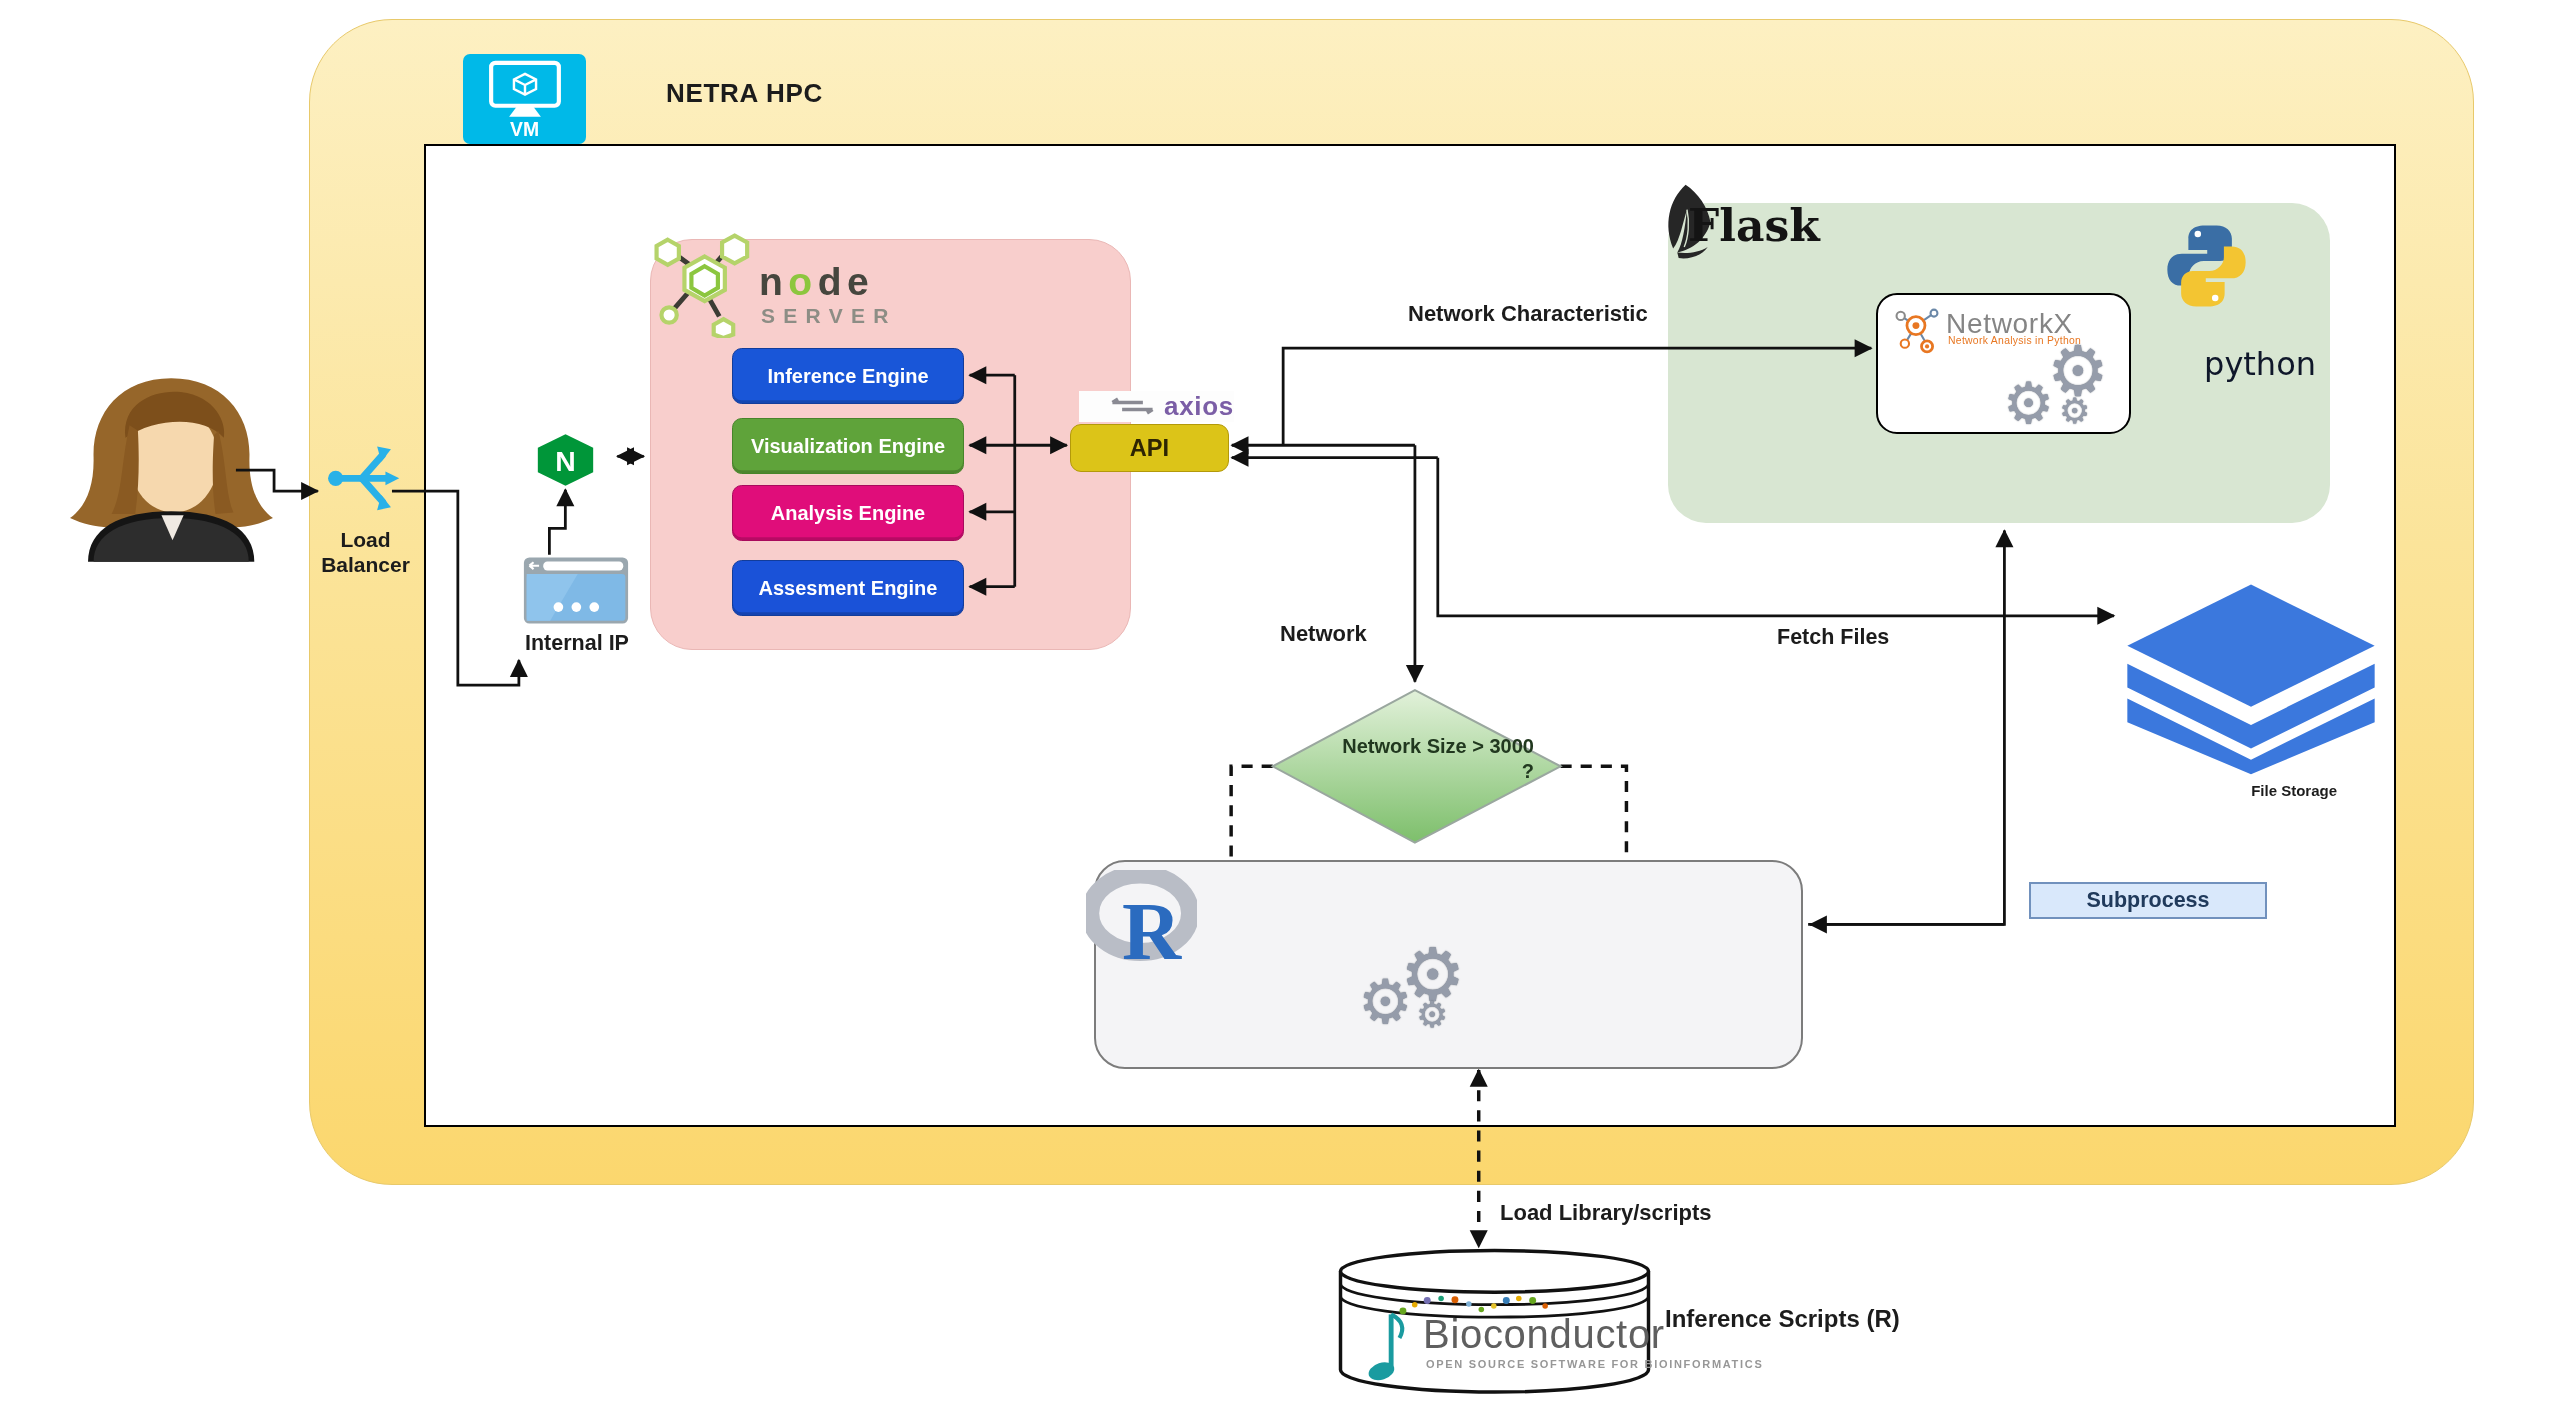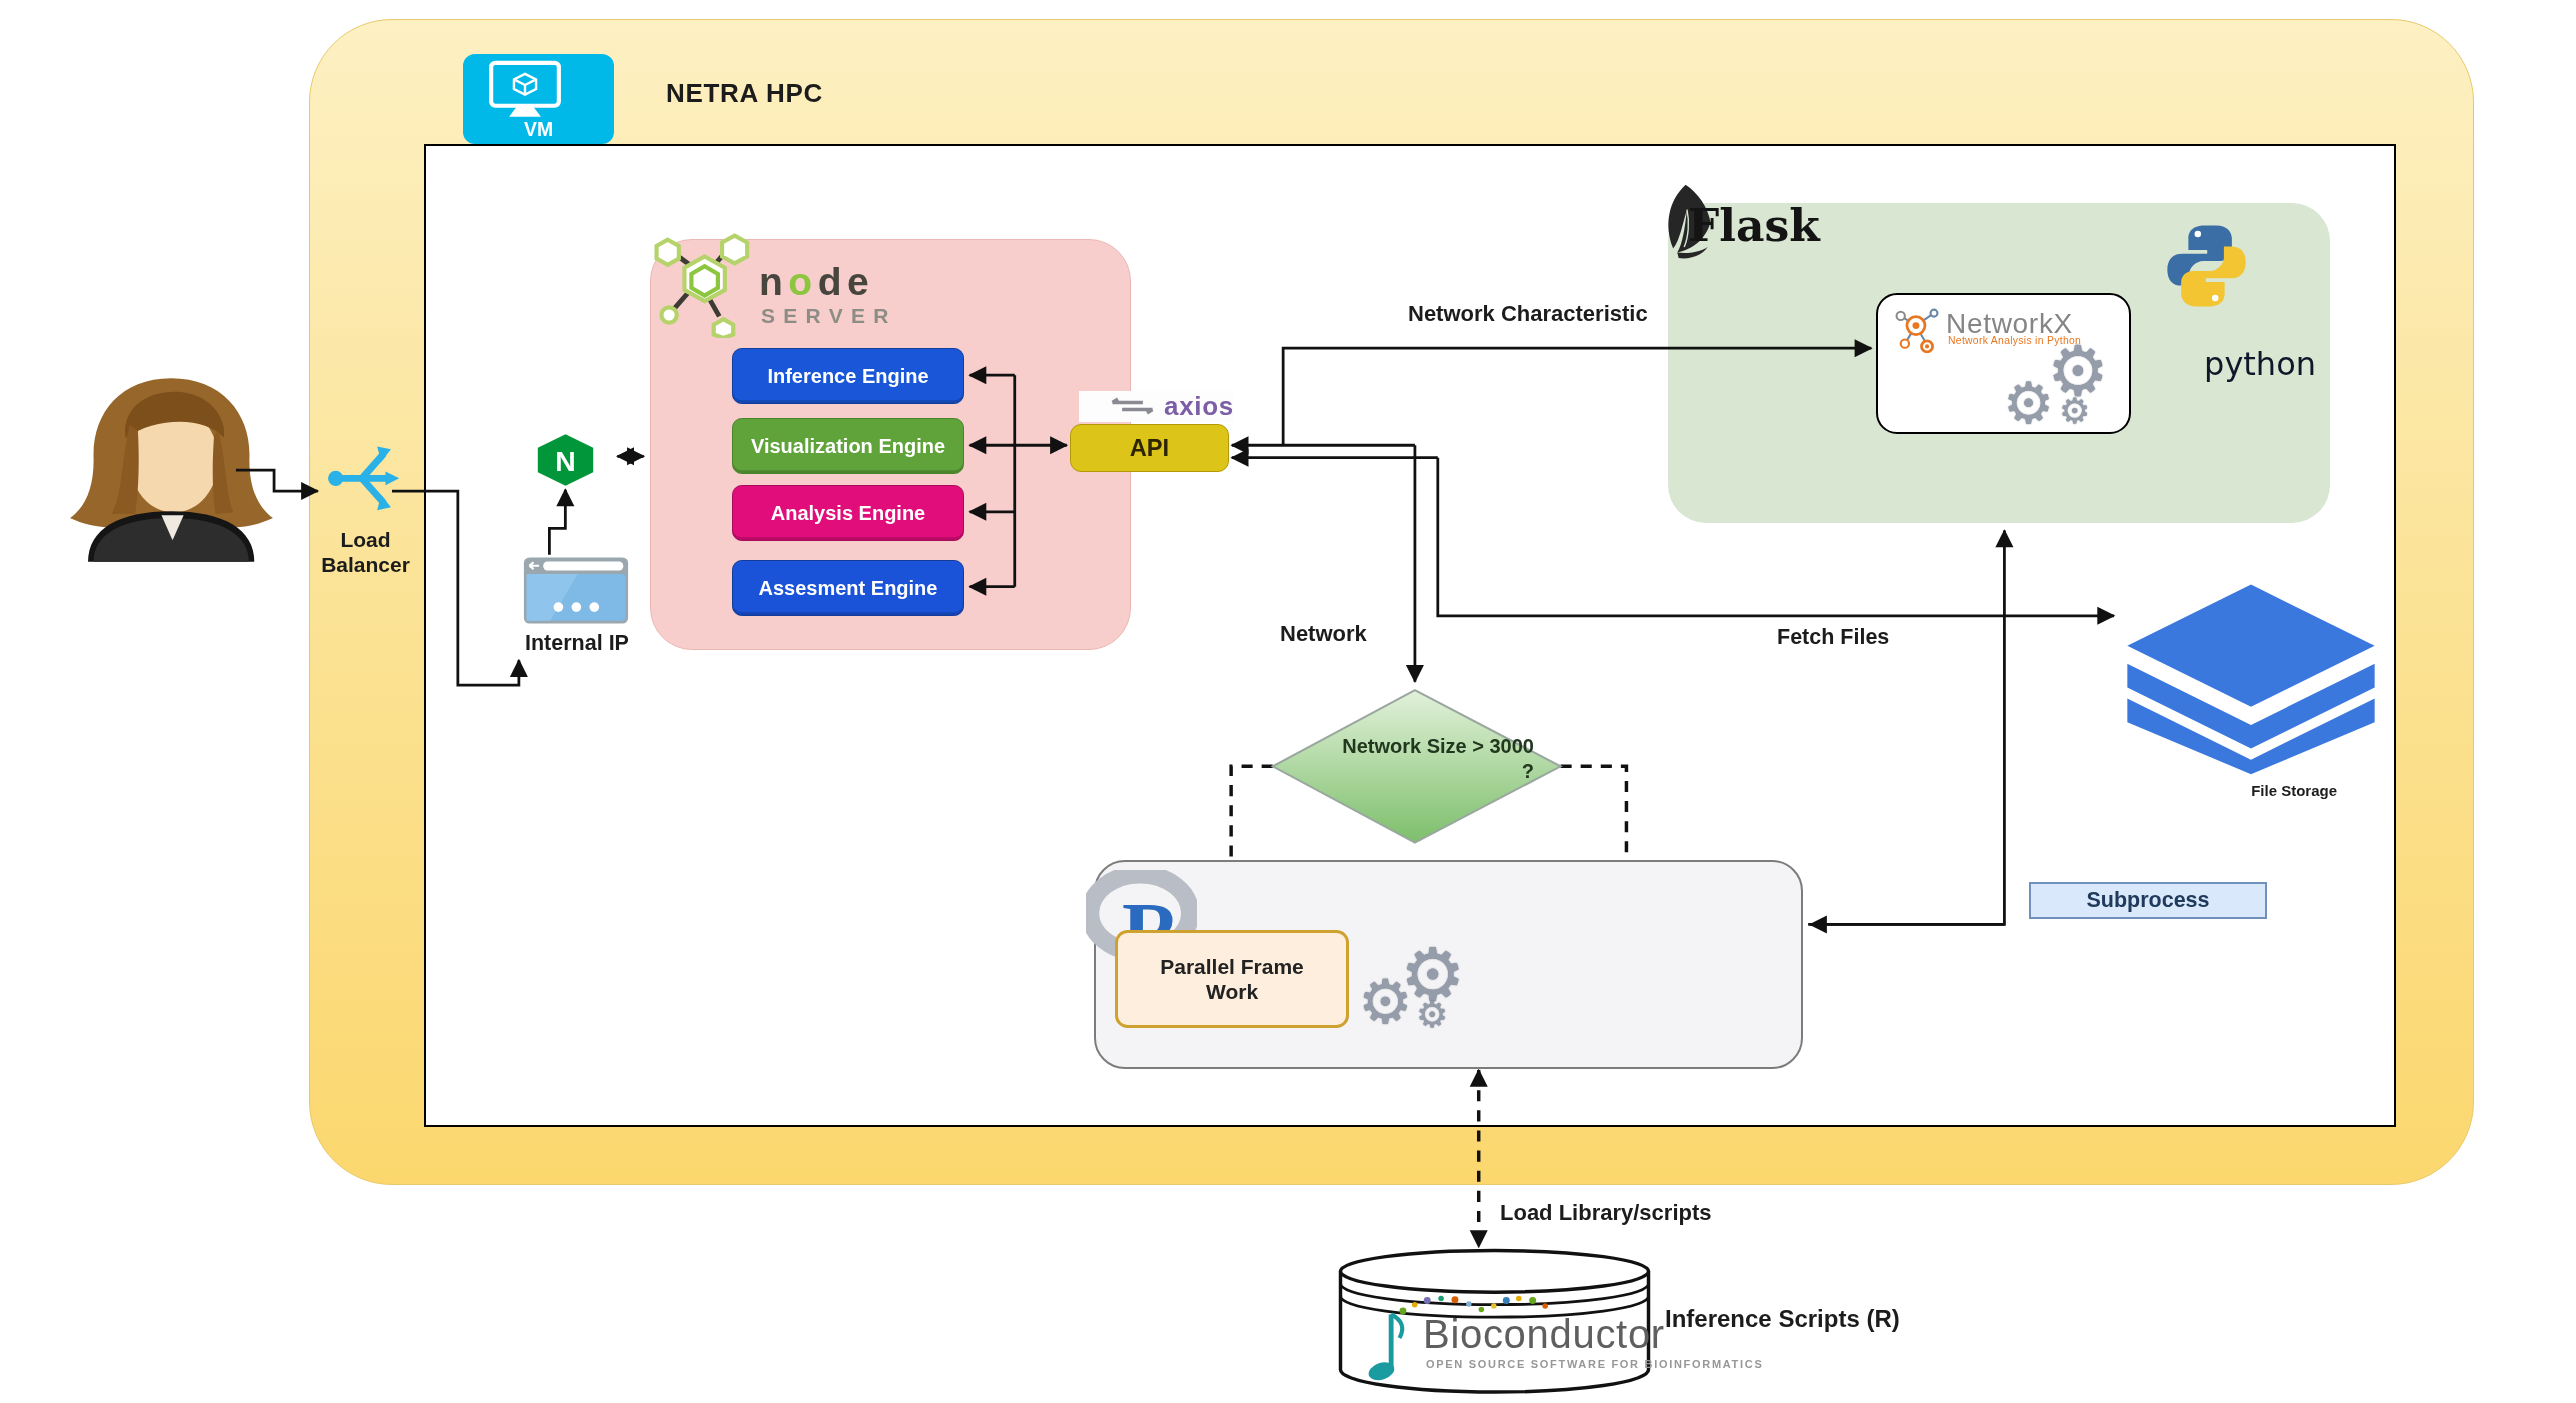--- a/index.html
+++ b/index.html
@@ -5,21 +5,21 @@
   html,body{margin:0;padding:0;background:#ffffff;font-family:"Liberation Sans",sans-serif;}
   #canvas{position:relative;width:2576px;height:1403px;background:#ffffff;overflow:hidden;}
   .abs{position:absolute;}
   .lbl{font-weight:bold;color:#1c1c1c;}
   
   .outer{left:309px;top:19.4px;width:2163px;height:1164px;border-radius:83px;
          background:linear-gradient(180deg,#fdf0c2 0%,#fbe49a 45%,#fbd76e 100%);
          border:1.4px solid #e8c96a;}
   .inner{left:424px;top:144px;width:1968px;height:979px;background:#ffffff;border:2.1px solid #000;}
   
-  .vm{left:463px;top:54px;width:123px;height:90px;background:#00b9e8;border-radius:12px;padding-left:28px;}
+  .vm{left:463px;top:54px;width:123px;height:90px;background:#00b9e8;border-radius:7px;}
   .vm-label{left:0;right:0;bottom:2.8px;text-align:center;color:#fff;font-weight:bold;font-size:19.4px;}
   .netra{left:666px;top:78px;font-size:26px;letter-spacing:0.7px;}
   
   .pinkbox{left:650px;top:239px;width:479px;height:409px;background:#f8cecc;border:1.4px solid #eab7b5;border-radius:42px;}
   .nodebrand{left:759px;top:262px;font-size:39px;font-weight:bold;color:#46463e;letter-spacing:5.5px;line-height:1;}
   .nodebrand .o{color:#8cc63f;}
   .nodesub{left:761px;top:304px;font-size:21px;font-weight:bold;color:#8d8d85;letter-spacing:8.3px;}
   .engine{left:732px;width:230px;height:54px;border-radius:9.7px;display:flex;align-items:center;justify-content:center;
           color:#fff;font-weight:bold;font-size:20px;box-shadow:inset 0 -2.8px 0 rgba(0,0,0,.18);}
   .eng1{top:348px;background:#1956d8;border:1.4px solid #123c9a;}
@@ -249,23 +249,20 @@
   <div class="abs diamond-text">
     <div>Network Size &gt; 3000</div>
     <div>?</div>
   </div>
 
   <div class="abs rbox"></div>
   <svg class="abs" style="left:1086px;top:870px" width="111" height="101" viewBox="0 0 160 145">
     <ellipse cx="78" cy="62" rx="72" ry="56" fill="none" stroke="#b9bdc6" stroke-width="26"></ellipse>
     <text x="52" y="128" font-size="118" font-weight="bold" fill="#2b6bbf" font-family="Liberation Serif, serif">R</text>
   </svg>
-  <div class="abs parallel">
-      <span>Parallel Frame Work</span>
-    </div>
   <div class="abs gear" style="left:1400px;top:938px;font-size:73px">⚙</div>
   <div class="abs gear" style="left:1358px;top:972px;font-size:61px">⚙</div>
   <div class="abs gear" style="left:1416px;top:997px;font-size:36px">⚙</div>
 
   <div class="abs subproc">
       <span>Subprocess</span>
     </div>
 
   <svg class="abs" style="left:2119px;top:579px" width="264" height="205" viewBox="0 0 380 295">
     <polygon points="190,8 368,96 190,184 12,96" fill="#3b78dd"></polygon>

